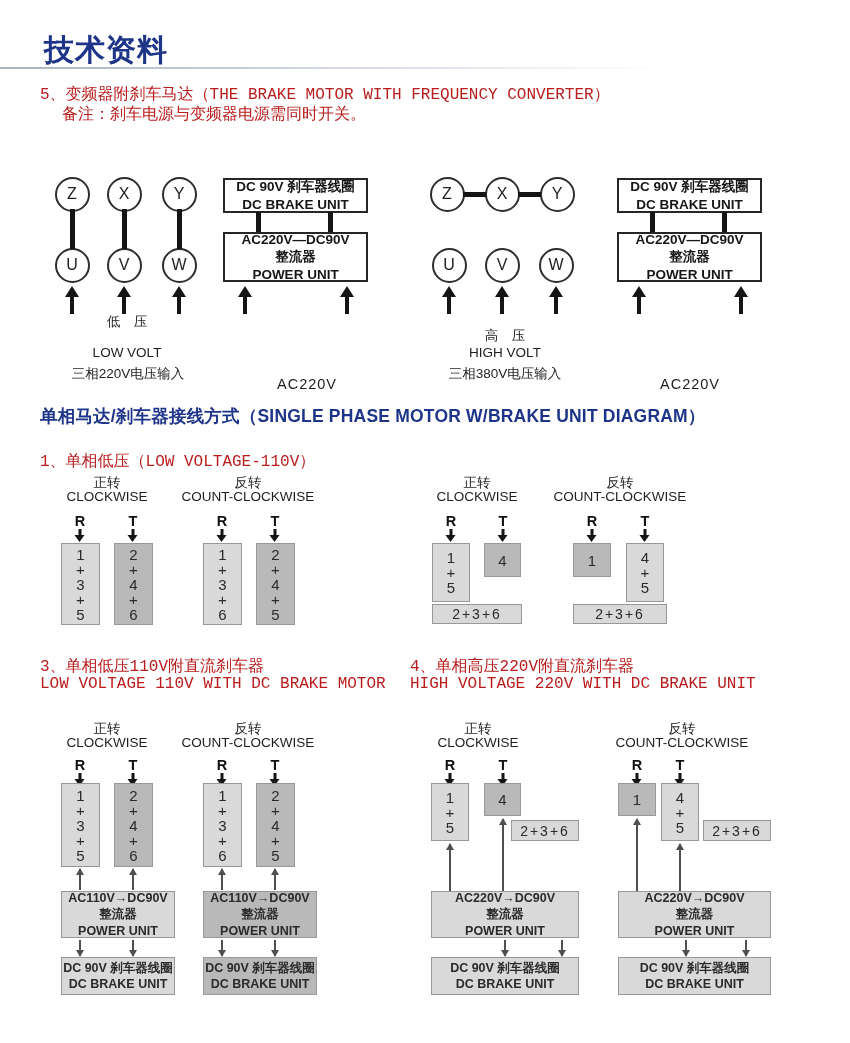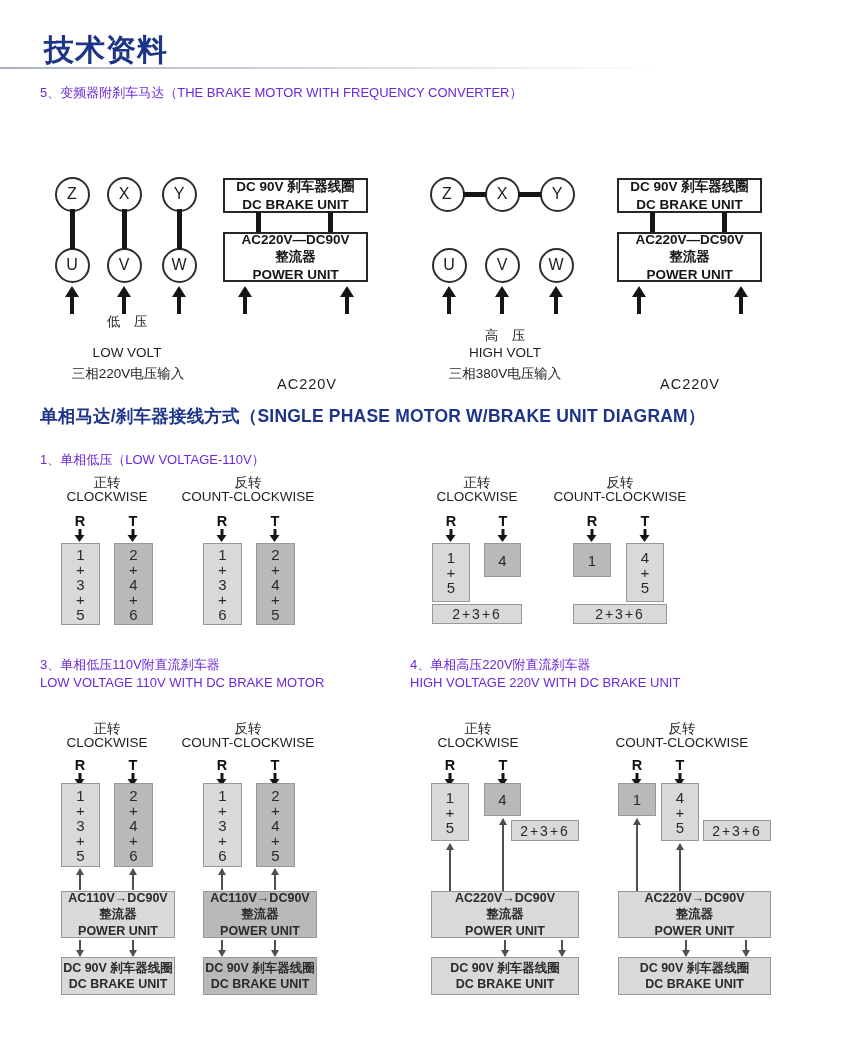--- a/index.html
+++ b/index.html
@@ -8,21 +8,21 @@
     position:relative; width:850px; height:1043px; background:#fff;
     font-family:"Liberation Sans","DejaVu Sans",sans-serif; color:#222;
     overflow:hidden;
   }
   .title-zh{position:absolute; left:44px; top:30px; font-size:30px; font-weight:700;
     color:var(--accent,#1d3489); letter-spacing:1px;}
   .title-en{position:absolute; left:174px; top:39px; font-size:22px; font-weight:400;
     color:var(--accent,#1d3489); letter-spacing:.5px;}
   .title-rule{position:absolute; left:0; top:67px; width:850px; height:2px;
     background:linear-gradient(to right,#aab2bf 0%,#d9dee6 45%,rgba(255,255,255,0) 78%);}
-  .txt{position:absolute; font-size:13px; color:#6d28d9; white-space:nowrap;}
+  .txt{position:absolute; font-size:16px; color:#b91c1c; white-space:nowrap;font-family:Liberation Mono, monospace;}
   .lblc{position:absolute; transform:translateX(-50%); text-align:center;
     font-size:13.5px; color:#1e1e1e; white-space:nowrap;}
   .supply{font-size:14.5px; letter-spacing:1px;margin-top:40px;}
   
   .c{position:absolute; width:35px; height:35px; border-radius:50%;
     border:2px solid #2e2e2e; background:#fff; display:flex; align-items:center;
     justify-content:center; font-size:16px; color:#222;}
   .vb{position:absolute; width:5px; background:#151515;}
   .hb{position:absolute; height:5px; background:#151515;}
   
@@ -62,20 +62,21 @@
 </style>
 </head>
 <body>
 
 <div class="page">
 
   <span class="title-zh">技术资料</span>
   <div class="title-rule"></div>
 
   <div class="txt" style="left:40px;top:84px">5、变频器附刹车马达（THE BRAKE MOTOR WITH FREQUENCY CONVERTER）</div>
+  <div class="txt" style="left:62px;top:104px">备注：刹车电源与变频器电源需同时开关。</div>
 
   <div class="c" style="left:54.5px;top:176.5px">Z</div>
   <div class="c" style="left:106.5px;top:176.5px">X</div>
   <div class="c" style="left:161.5px;top:176.5px">Y</div>
   <div class="c" style="left:54.5px;top:247.5px">U</div>
   <div class="c" style="left:106.5px;top:247.5px">V</div>
   <div class="c" style="left:161.5px;top:247.5px">W</div>
   <div class="vb" style="left:69.5px;top:209px;height:40px"></div>
   <div class="vb" style="left:121.5px;top:209px;height:40px"></div>
   <div class="vb" style="left:176.5px;top:209px;height:40px"></div>

